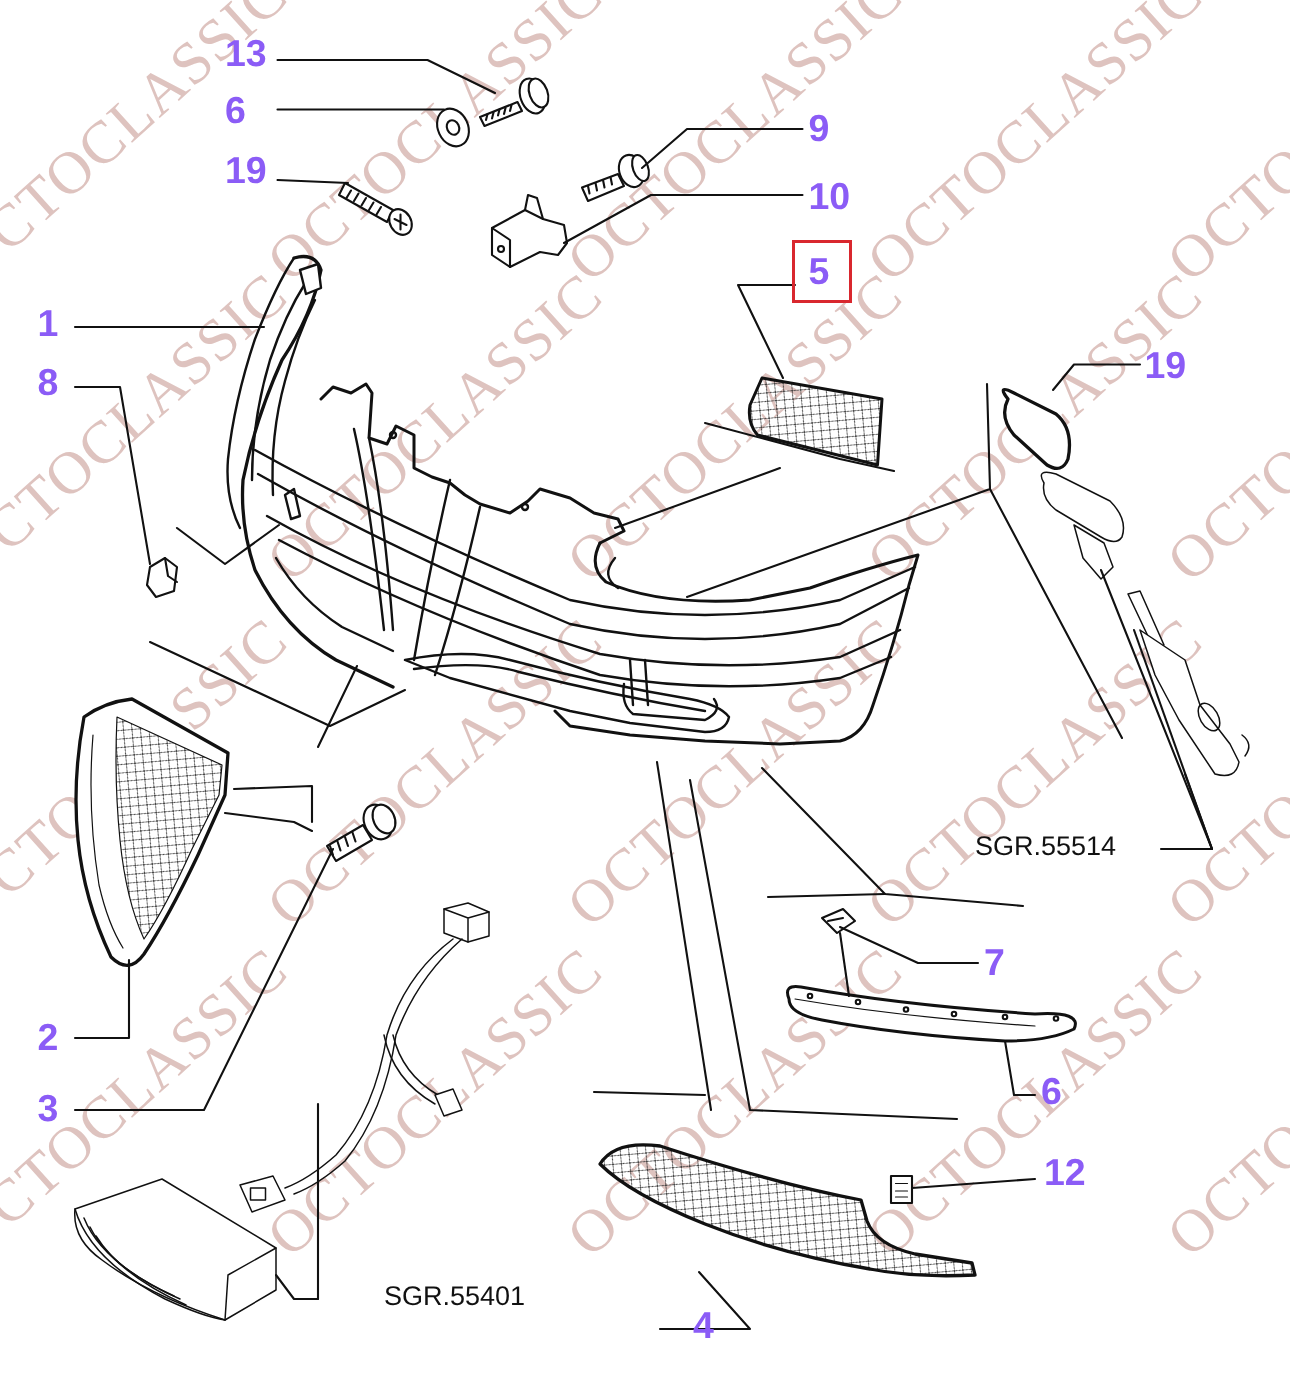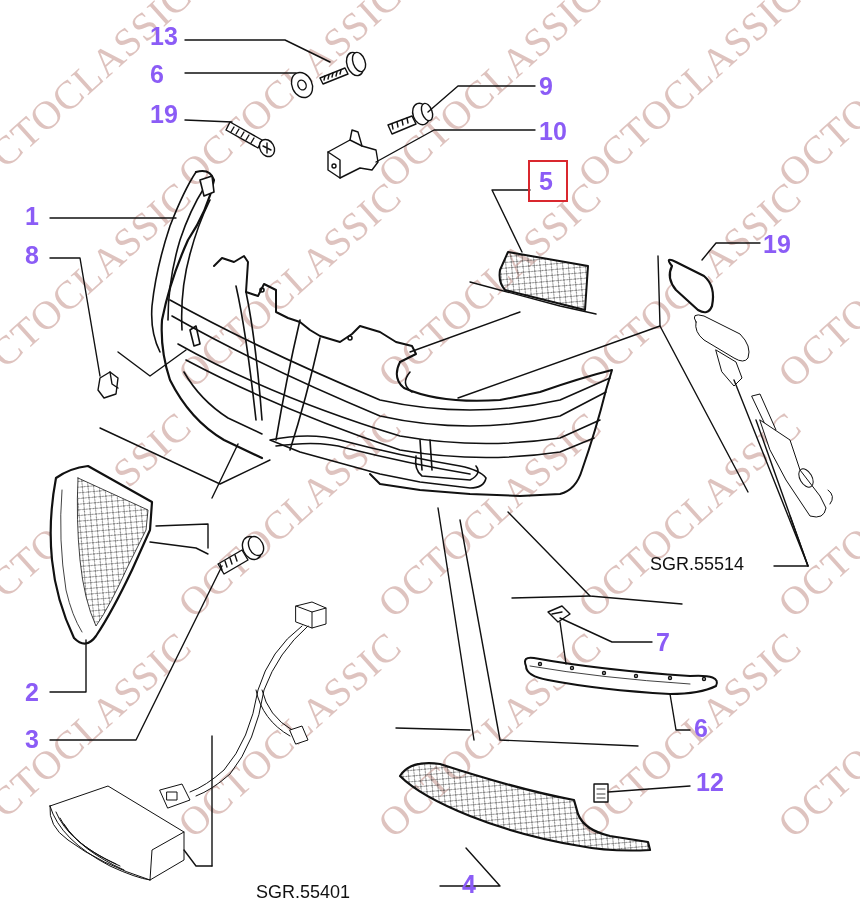--- a/index.html
+++ b/index.html
@@ -246,15 +246,15 @@
   <div class="callout" style="left:25px;  top:204px;">1</div>
   <div class="callout" style="left:25px;  top:243px;">8</div>
   <div class="callout" style="left:25px;  top:680px;">2</div>
   <div class="callout" style="left:25px;  top:727px;">3</div>
   <div class="callout" style="left:656px; top:630px;">7</div>
   <div class="callout" style="left:694px; top:716px;">6</div>
   <div class="callout" style="left:696px; top:770px;">12</div>
   <div class="callout" style="left:462px; top:872px;">4</div>
 
   <div class="ref" style="left:650px; top:555px;">SGR.55514</div>
-  <div class="ref" style="left:256px; top:855px;margin-top:28px;">SGR.55401</div>
+  <div class="ref" style="left:256px; top:855px;">SGR.55401</div>
 
 </div>
 
 </body></html>

